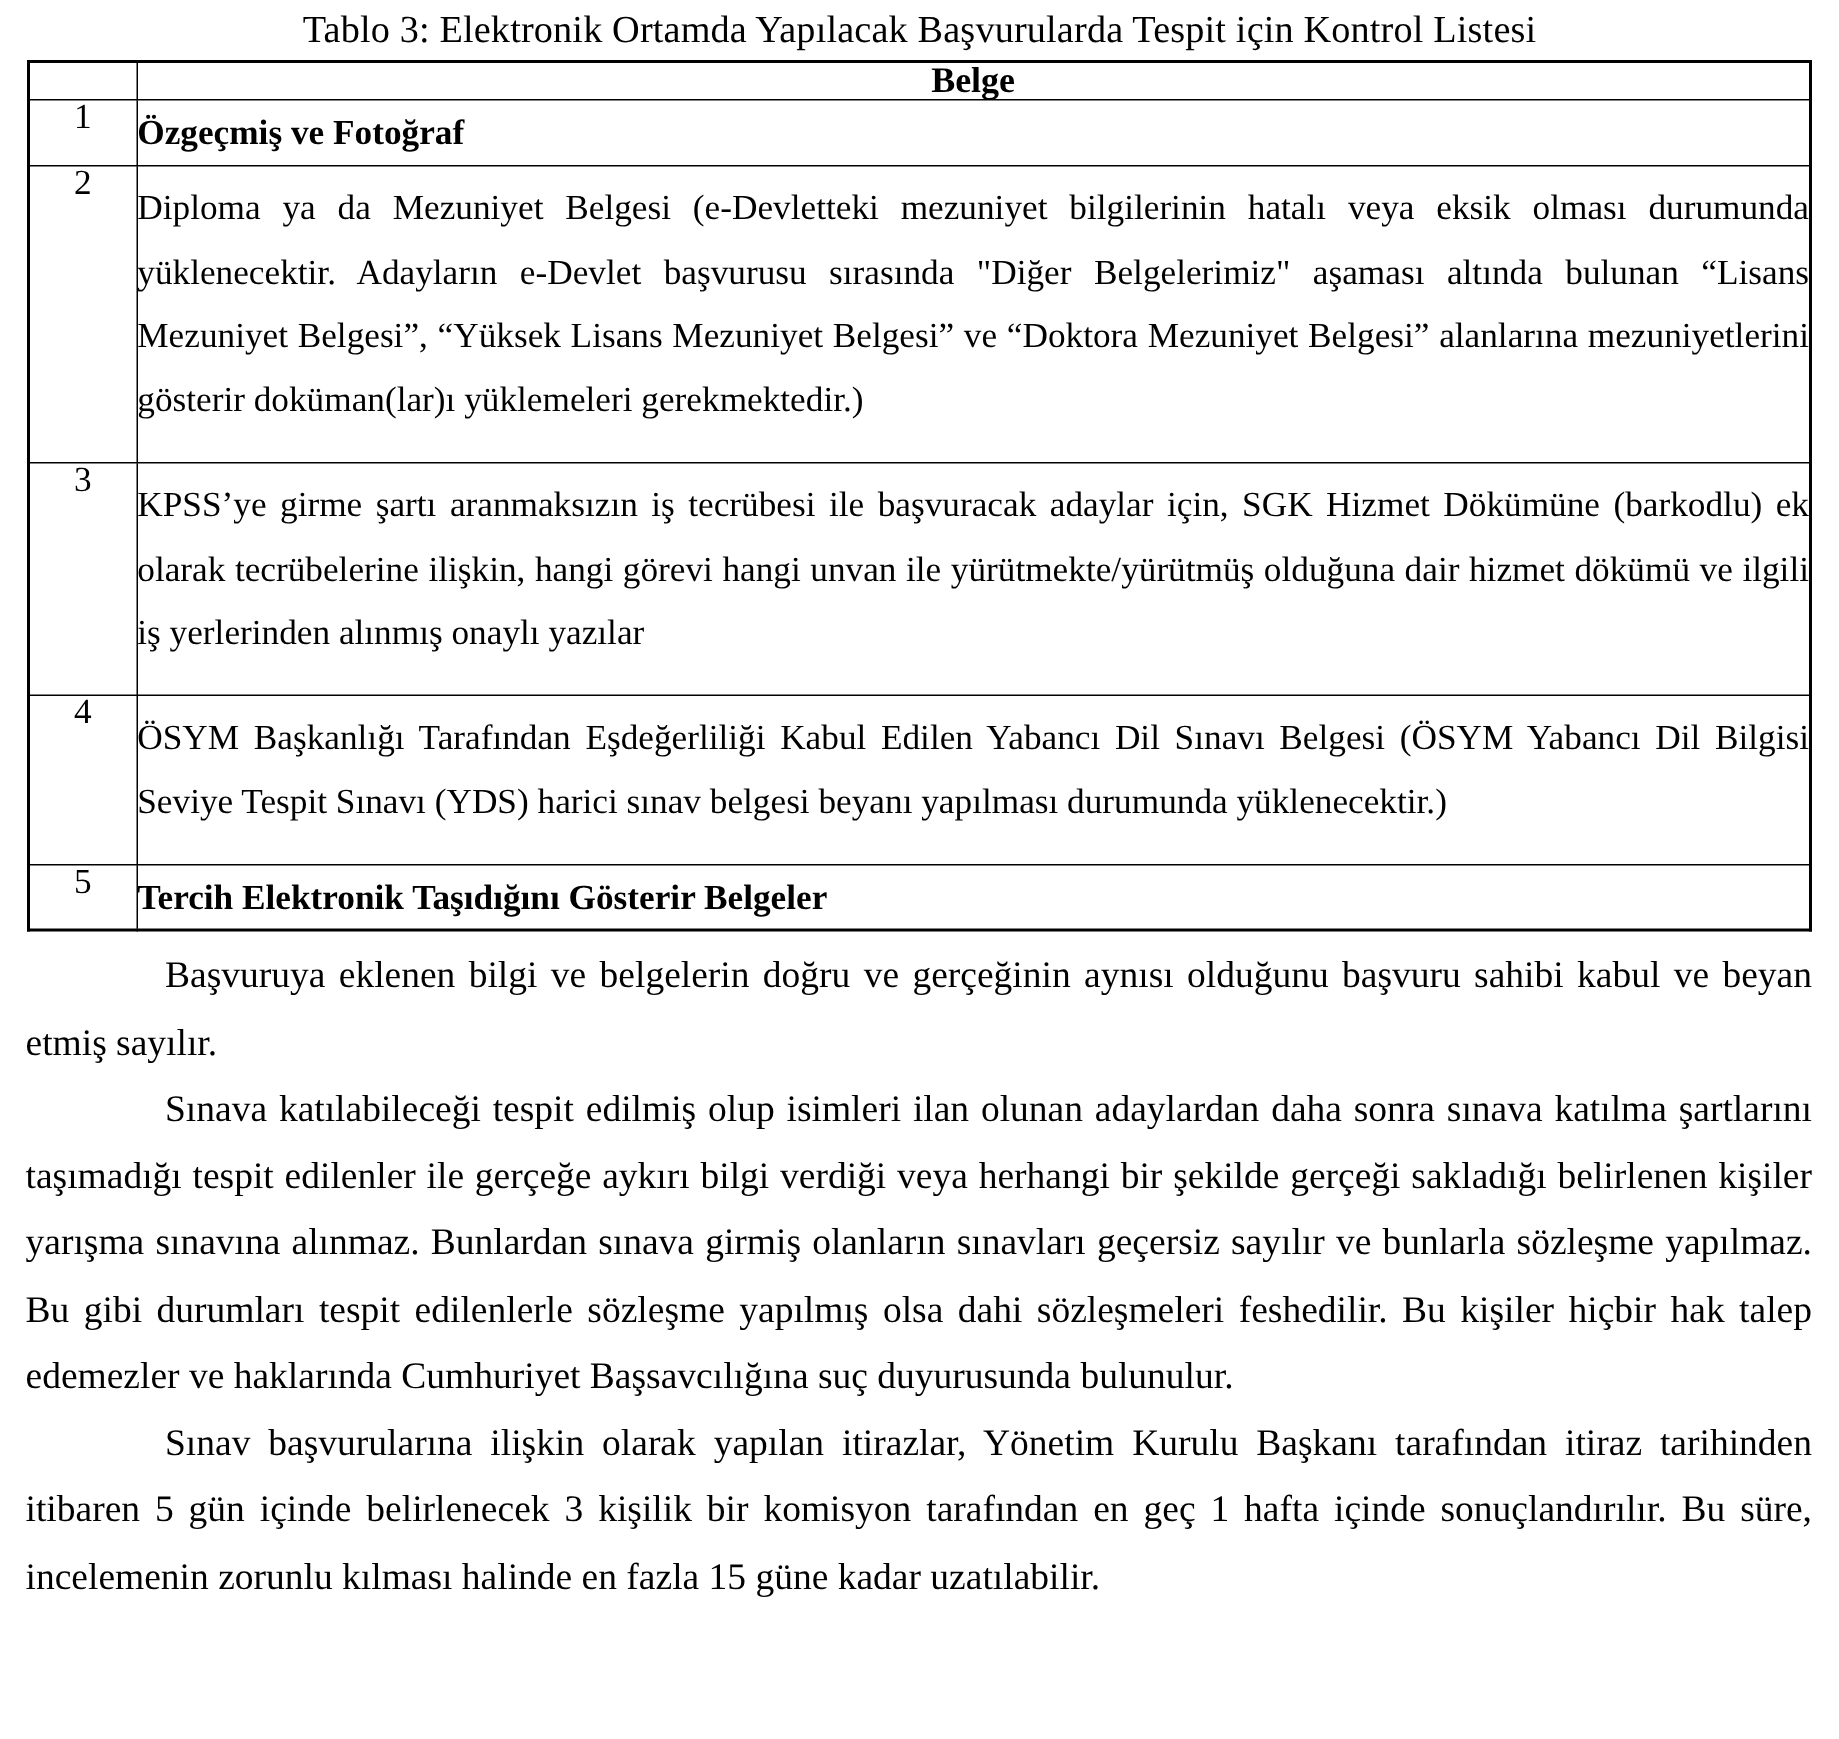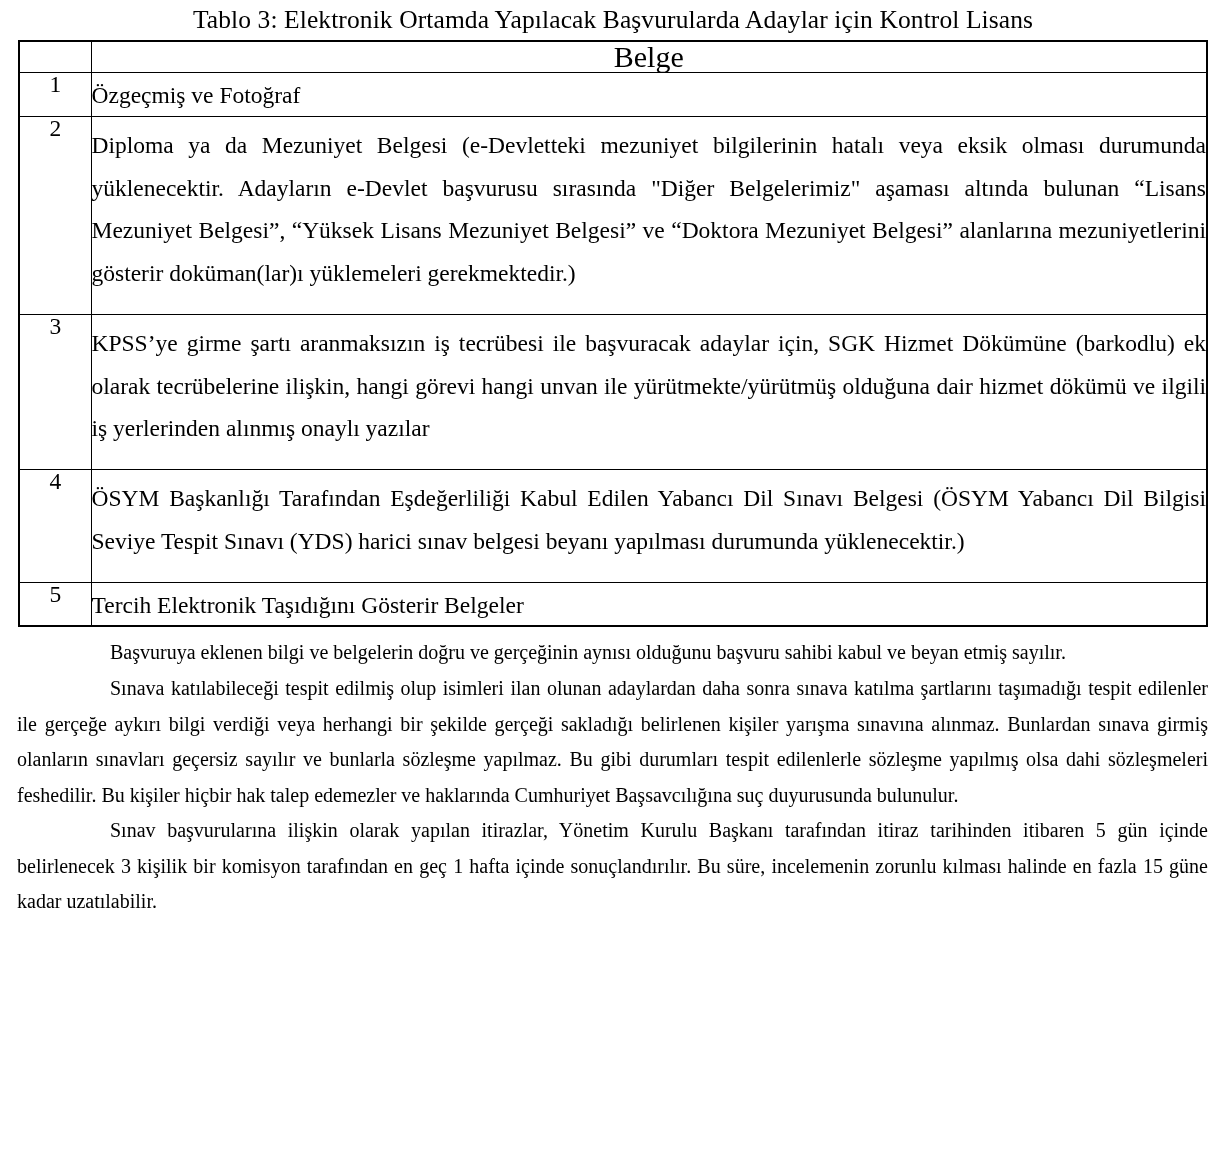--- a/index.html
+++ b/index.html
@@ -65,55 +65,56 @@
   }
   .cell-doc.multi {
     line-height: 1.82;
     padding-top: 7px;
     padding-bottom: 19px;
   }
   .cell-doc.single {
     line-height: 1.05;
     padding-top: 10px;
     padding-bottom: 8px;
+    font-weight: bold;
   }
   .cell-head {
     text-align: center;
-    font-size: 30px;
+    font-size: 24px;
     line-height: 1.0;
     padding-top: 12px;
     padding-bottom: 13px;
-    font-weight: normal;
+    font-weight: bold;
   }
   .cell-head-blank {
     padding: 0;
   }
 
   
   .body-area {
     margin-top: 8px;
     padding-left: 17px;
     padding-right: 18px;
   }
   p.para {
     margin: 0;
-    font-size: 20px;
+    font-size: 25px;
     line-height: 1.78;
     text-align: justify;
     text-justify: inter-word;
     text-indent: 93px;
     hyphens: none;
   }
 </style>
 </head>
 <body>
 
 <div class="page">
 
-  <div class="table-caption">Tablo 3: Elektronik Ortamda Yapılacak Başvurularda Adaylar için Kontrol Lisans</div>
+  <div class="table-caption">Tablo 3: Elektronik Ortamda Yapılacak Başvurularda Tespit için Kontrol Listesi</div>
 
   <table class="doc-table">
     <colgroup>
       <col class="col-no">
       <col>
     </colgroup>
     <thead>
       <tr>
         <th class="cell-head cell-head-blank"></th>
         <th class="cell-head">Belge</th>

